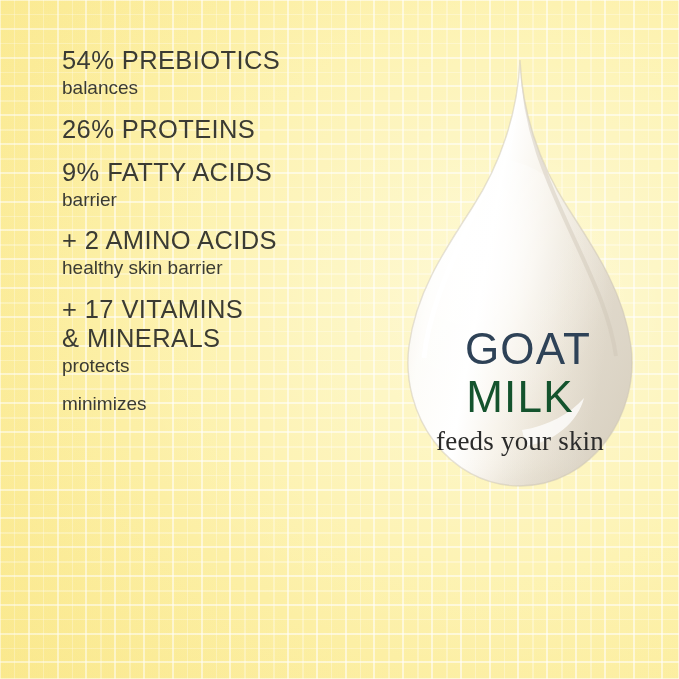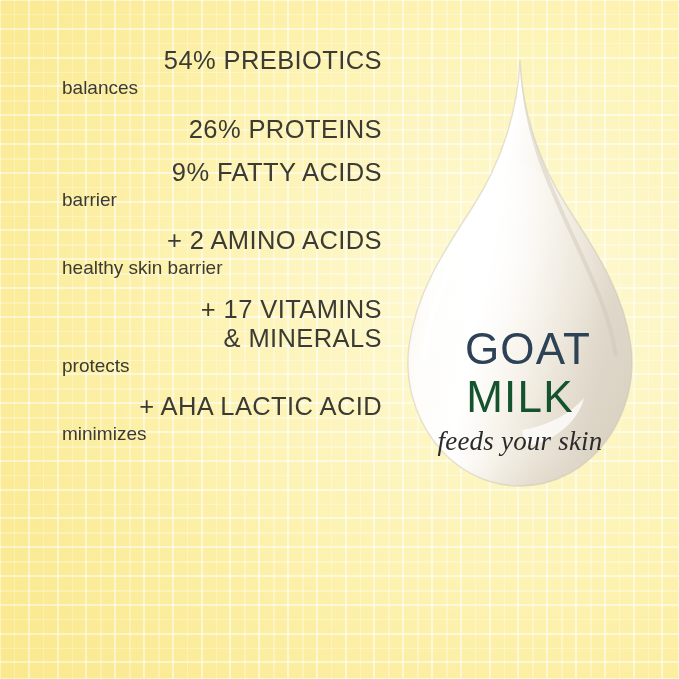--- a/index.html
+++ b/index.html
@@ -81,21 +81,20 @@
   }
   .entry { margin-bottom: 14px; }
   .entry:last-child { margin-bottom: 0; }
   .entry .headline {
     font-size: 25.5px;
     line-height: 29px;
     letter-spacing: 0.4px;
     color: #3b3b33;
     font-weight: 400;
     white-space: pre-line;
-    text-align: right;
   }
   .entry .sub {
     font-size: 19px;
     line-height: 24.5px;
     color: #3b3b33;
     font-weight: 400;
     margin-top: 1px;
     white-space: pre-line;
   }
 
@@ -136,21 +135,20 @@
     line-height: 44px;
     letter-spacing: 1.2px;
     color: #14532d;
     font-weight: 400;
   }
   .tagline {
     position: absolute;
     left: 0; right: 0;
     top: 368px;
     font-family: "Liberation Serif", "DejaVu Serif", serif;
-    font-style: italic;
     font-size: 27px;
     line-height: 30px;
     color: #2b2b2b;
     letter-spacing: 0.2px;
   }
 </style>
 </head>
 <body>
 
 <div id="stage">
@@ -181,21 +179,20 @@
       <div class="sub">healthy skin barrier</div>
     </div>
 
     <div class="entry">
       <div class="headline">+ 17 VITAMINS
 &amp; MINERALS</div>
       <div class="sub">protects</div>
     </div>
 
     <div class="entry">
-      <div class="headline">+ AHA LACTIC ACID</div>
       <div class="sub">minimizes</div>
     </div>
 
   </div>
 
   <div class="droplet-wrap">
     <svg viewBox="0 0 296 492" xmlns="http://www.w3.org/2000/svg">
       <defs>
         <linearGradient id="dropBody" x1="0" y1="0" x2="1" y2="0.35">
           <stop offset="0%" stop-color="#e7e0d2"></stop>

